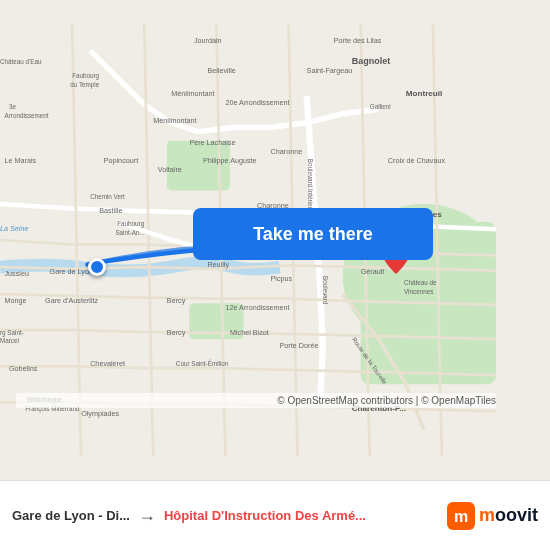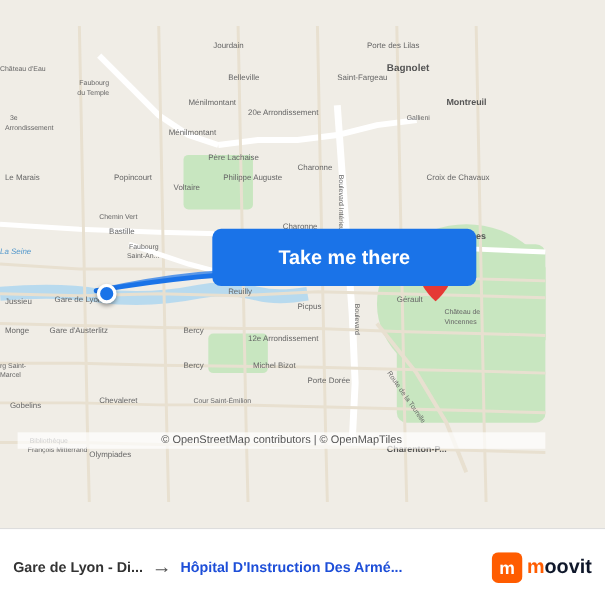--- a/index.html
+++ b/index.html
@@ -76,21 +76,21 @@
       align-items: center;
       padding: 0 12px;
       gap: 8px;
     }
 
     .copyright-text {
       position: absolute;
       bottom: 72px;
       left: 16px;
       right: 0;
-      text-align: center;
+      text-align: right;
       font-size: 10px;
       color: #555;
       background: rgba(255,255,255,0.7);
       padding: 2px 0;
       z-index: 10;
     }
 
     .station-from {
       font-size: 13px;
       font-weight: bold;
@@ -104,21 +104,21 @@
 
     .arrow-icon {
       font-size: 18px;
       color: #555;
       flex: 0 0 auto;
     }
 
     .station-to {
       font-size: 13px;
       font-weight: bold;
-      color: #1d4ed8;
+      color: #ef4444;
       flex: 1;
       white-space: nowrap;
       overflow: hidden;
       text-overflow: ellipsis;
     }
 
     .moovit-logo {
       flex: 0 0 auto;
       display: flex;
       align-items: center;

